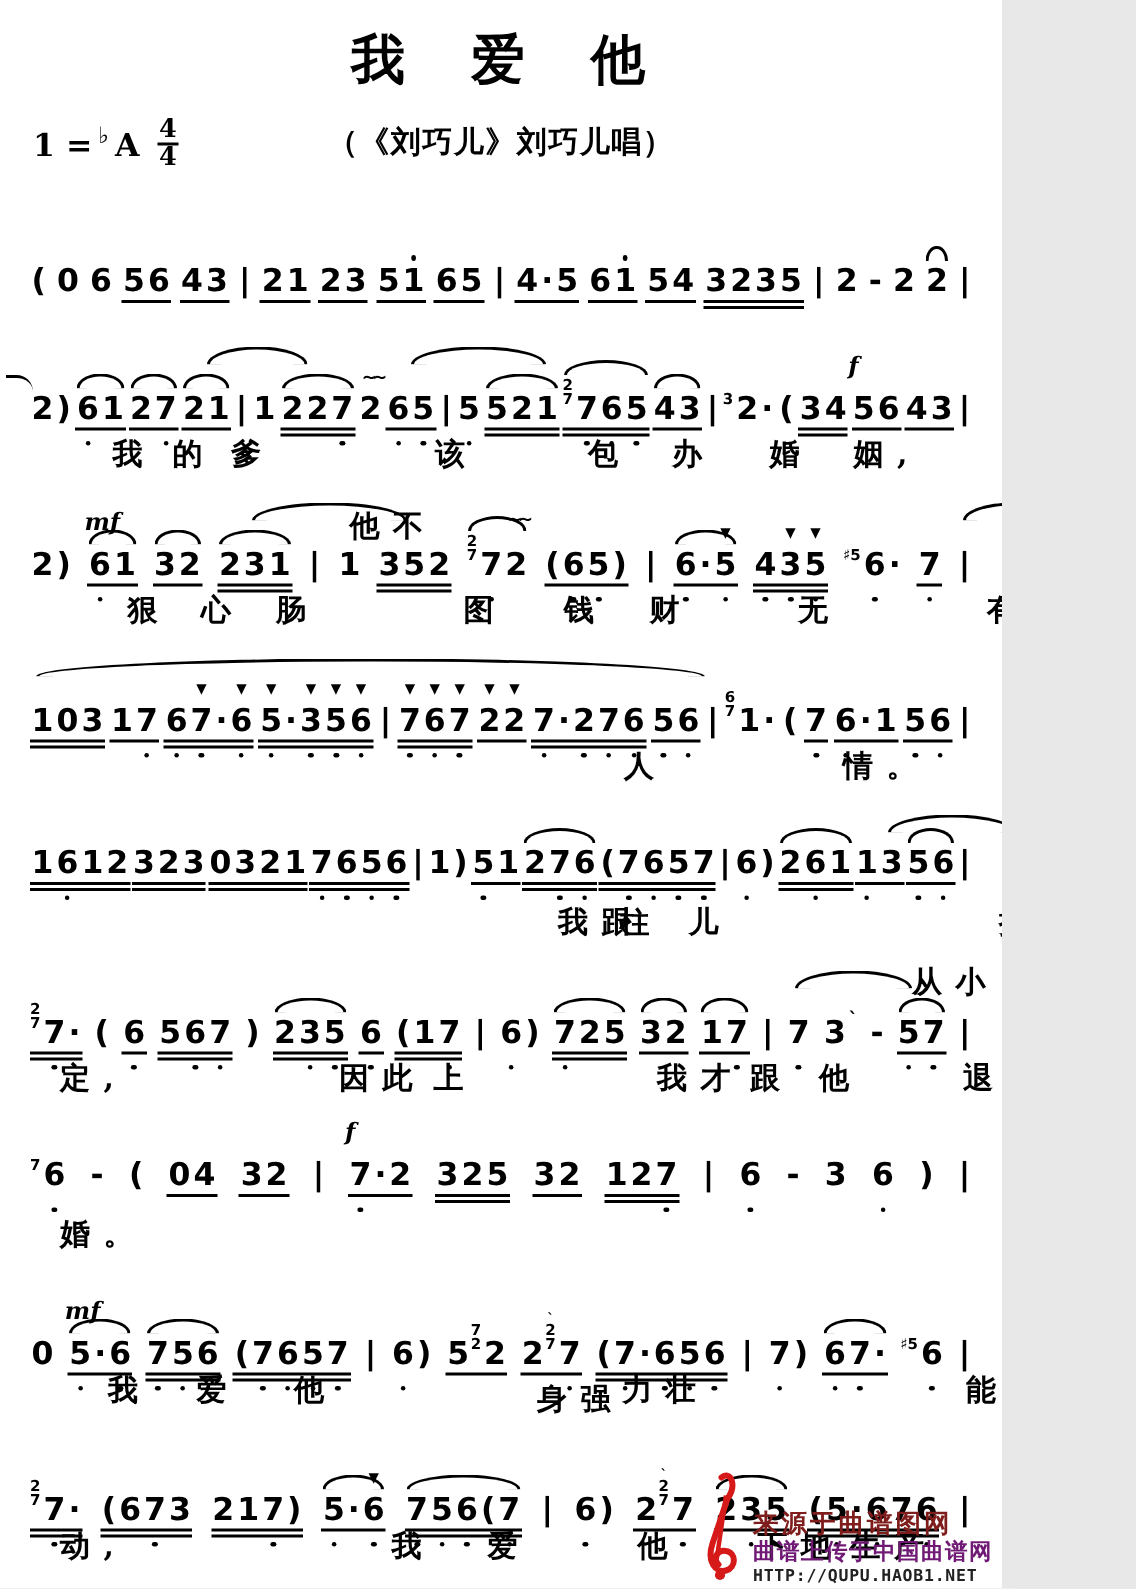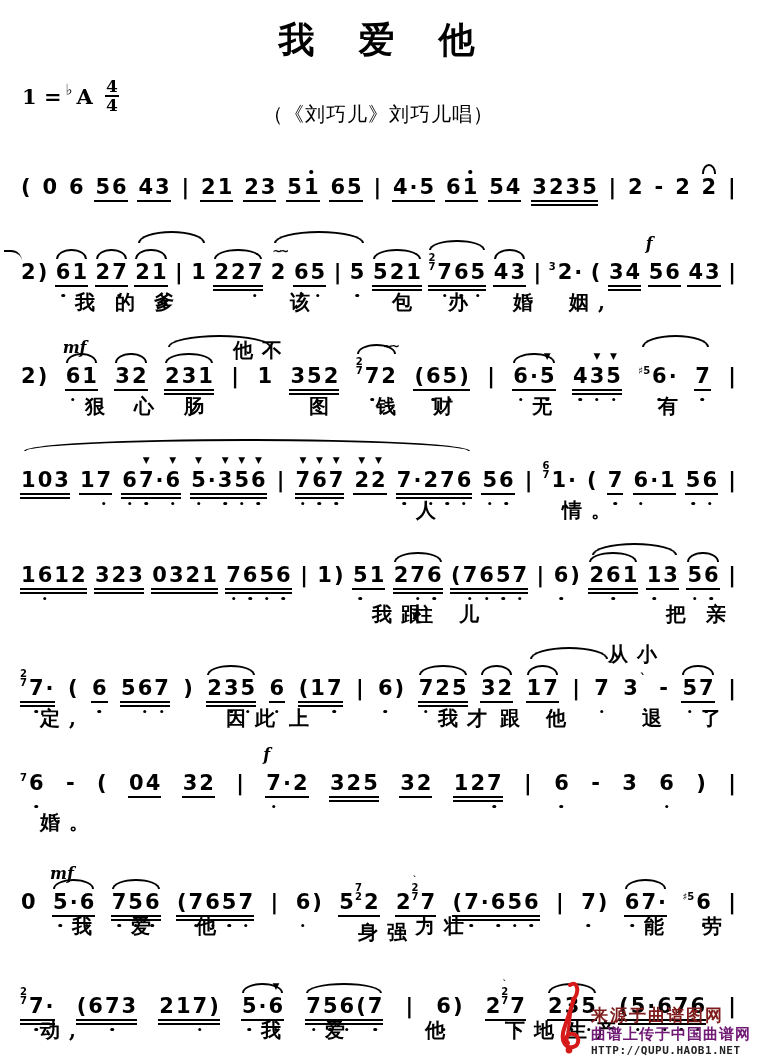--- a/index.html
+++ b/index.html
@@ -1,29 +1,29 @@
 <!DOCTYPE html>
 <html><head>
 <meta charset="utf-8">
 <style>
   html,body{margin:0;padding:0;background:#e8e8e8;}
-  .page{position:relative;width:757px;height:1059px;background:#fff;color:#000;
+  .page{position:relative;width:668px;height:1059px;background:#fff;color:#000;
         font-family:"DejaVu Sans",sans-serif;overflow:hidden;}
   
   .title{margin:0;padding-top:16px;text-align:center;font-size:36px;font-weight:bold;
          letter-spacing:4px;font-family:"DejaVu Serif","Liberation Serif",serif;}
   .subrow{position:relative;height:78px;margin-top:4px;}
   .keysig{position:absolute;left:22px;top:10px;font-size:21px;font-weight:bold;
           font-family:"DejaVu Serif",serif;display:flex;align-items:center;gap:4px;}
   .keysig sup{font-size:15px;position:relative;top:-6px;}
   .frac{display:inline-flex;flex-direction:column;align-items:center;margin-left:8px;
         font-size:17px;line-height:15px;}
   .frac .bar{width:14px;height:2px;background:#000;margin:1px 0;}
   .subtitle{position:absolute;left:0;right:0;top:12px;text-align:center;font-size:20px;
-            font-weight:normal;font-family:"DejaVu Serif",serif;letter-spacing:1px;margin-top:20px;}
+            font-weight:bold;font-family:"DejaVu Serif",serif;letter-spacing:1px;}
   .credits{position:absolute;right:30px;top:2px;text-align:left;font-size:15px;
            font-weight:bold;line-height:22px;font-family:"DejaVu Serif",serif;}
   .tempo{margin:2px 0 0 30px;font-size:19px;font-weight:bold;font-family:"DejaVu Serif",serif;}
   
   #score{padding:0 18px;}
   .lineblock{position:relative;margin-bottom:2px;}
   .notesrow{position:relative;display:flex;justify-content:space-between;
             align-items:flex-end;padding:30px 2px 16px 2px;}
   .tok{position:relative;display:inline-flex;align-items:flex-end;
        font-size:21px;font-weight:bold;line-height:1;}

